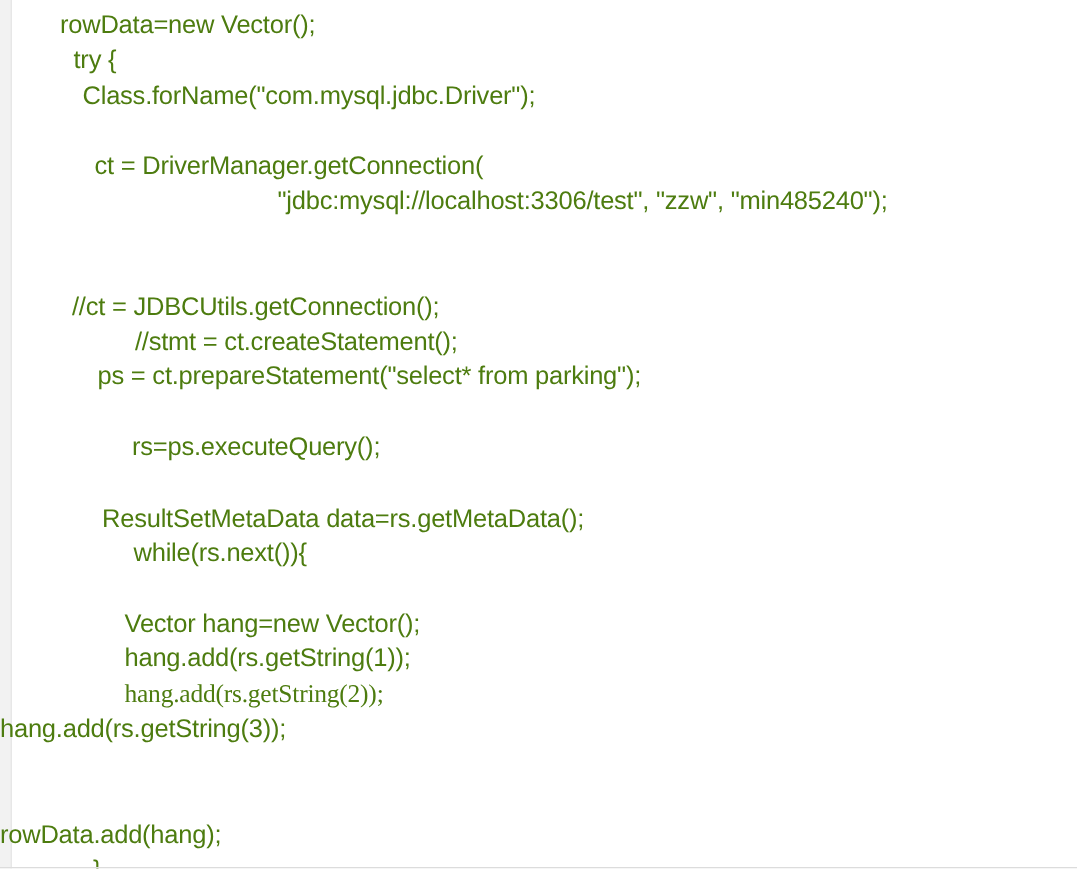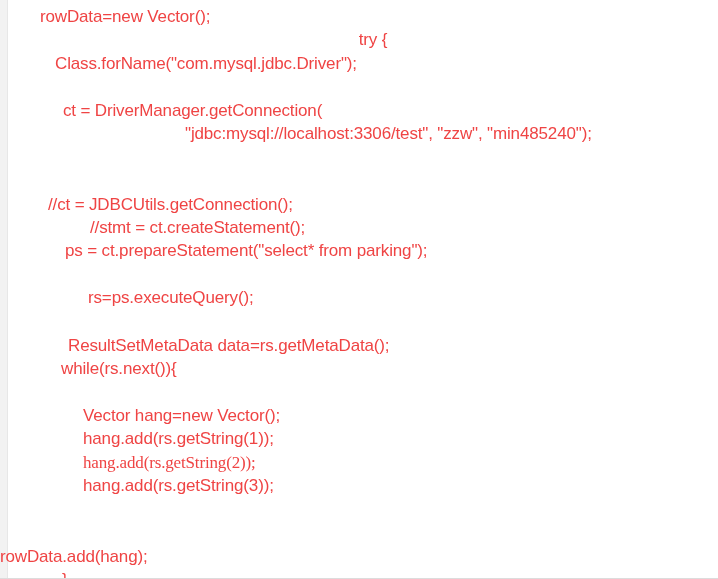--- a/index.html
+++ b/index.html
@@ -36,50 +36,50 @@
     position: absolute;
     left: 0;
     top: 5px;
     width: 718px;
   }
   .code-line {
     height: 23.45px;
     line-height: 23.45px;
     font-size: 17px;
     letter-spacing: -0.15px;
-    color: #ef4444;
+    color: #4d7c0f;
     white-space: pre;
     box-sizing: border-box;
   }
 </style>
 </head>
 <body>
 
 <div class="left-strip"></div>
 
 <div class="code-area" id="code-area">
     <div class="code-line" style="padding-left: 40px;">rowData=new Vector();</div>
-    <div class="code-line" style="padding-left: 28px; text-align: center;">try {</div>
+    <div class="code-line" style="padding-left: 49px;">try {</div>
     <div class="code-line" style="padding-left: 55px;">Class.forName("com.mysql.jdbc.Driver");</div>
     <div class="code-line" style="padding-left: 0px;"></div>
     <div class="code-line" style="padding-left: 63px;">ct = DriverManager.getConnection(</div>
     <div class="code-line" style="padding-left: 185px;">"jdbc:mysql://localhost:3306/test", "zzw", "min485240");</div>
     <div class="code-line" style="padding-left: 0px;"></div>
     <div class="code-line" style="padding-left: 0px;"></div>
     <div class="code-line" style="padding-left: 48px;">//ct = JDBCUtils.getConnection();</div>
     <div class="code-line" style="padding-left: 90px;">//stmt = ct.createStatement();</div>
     <div class="code-line" style="padding-left: 65px;">ps = ct.prepareStatement("select* from parking");</div>
     <div class="code-line" style="padding-left: 0px;"></div>
     <div class="code-line" style="padding-left: 68px; margin-left: 20px;">rs=ps.executeQuery();</div>
     <div class="code-line" style="padding-left: 68px; margin-top: 24px;">ResultSetMetaData data=rs.getMetaData();</div>
-    <div class="code-line" style="padding-left: 61px;">while(rs.next()){</div>
+    <div class="code-line" style="padding-left: 61px; margin-left: 28px;">while(rs.next()){</div>
     <div class="code-line" style="padding-left: 0px;"></div>
     <div class="code-line" style="padding-left: 83px;">Vector hang=new Vector();</div>
     <div class="code-line" style="padding-left: 83px;">hang.add(rs.getString(1));</div>
     <div class="code-line" style="padding-left: 83px; font-family: Liberation Serif, serif;">hang.add(rs.getString(2));</div>
-    <div class="code-line" style="padding-left: 83px;">hang.add(rs.getString(3));</div>
+    <div class="code-line" style="">hang.add(rs.getString(3));</div>
     <div class="code-line" style="padding-left: 0px;"></div>
     <div class="code-line" style="padding-left: 0px;"></div>
     <div class="code-line" style="">rowData.add(hang);</div>
     <div class="code-line" style="padding-left: 62px;">}</div>
   </div>
 
 <div class="bottom-line"></div>
 
 </body></html>

